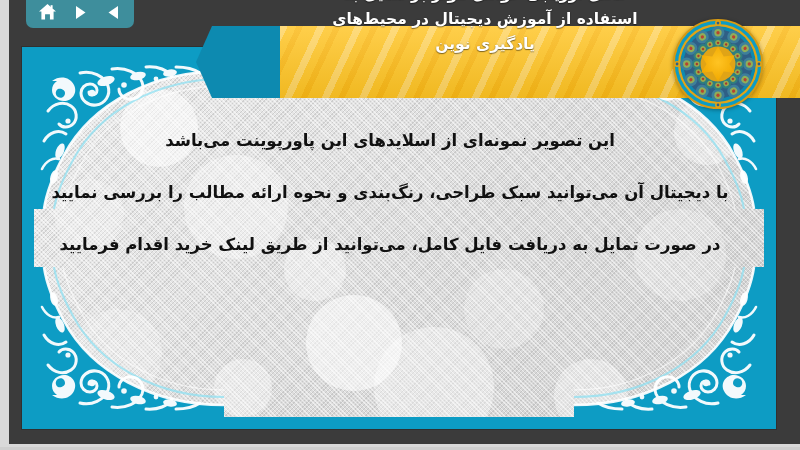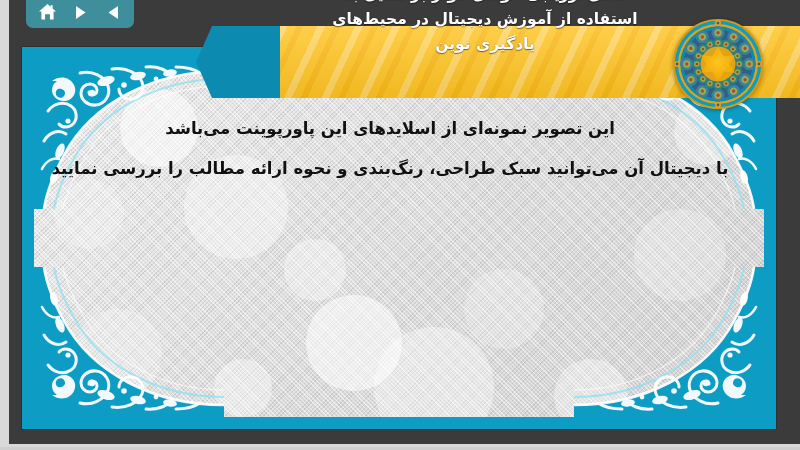--- a/index.html
+++ b/index.html
@@ -110,21 +110,21 @@
   .c-br{right:0;bottom:0;transform:scale(-1,-1);}
 
   
   #body-text{
     position:absolute;left:0;right:18px;top:48px;
     text-align:center;direction:rtl;
     color:#111111;
     font-size:16.5px;line-height:36px;font-weight:700;
     z-index:6;
   }
-  #body-text p{margin:4px;padding:0;}
+  #body-text p{margin:16px;padding:0;}
 </style>
 </head>
 <body>
 
 <div id="stage">
 
   <div class="gutter-left"></div>
 
   <div id="frame">
     <div id="frame-inner">
@@ -250,20 +250,21 @@
             <ellipse cx="136" cy="14" rx="7" ry="3.6" transform="rotate(-10 136 14)"></ellipse>
             <ellipse cx="26" cy="92" rx="4" ry="8" transform="rotate(22 26 92)"></ellipse>
             <ellipse cx="20" cy="118" rx="3.6" ry="7" transform="rotate(16 20 118)"></ellipse>
           </g>
         </svg>
       </div>
 
       <div id="body-text">
         <p>این تصویر نمونه‌ای از اسلایدهای این پاورپوینت می‌باشد</p>
         <p>با دیجیتال آن می‌توانید سبک طراحی، رنگ‌بندی و نحوه ارائه مطالب را بررسی نمایید</p>
+        <p>در صورت تمایل به دریافت فایل کامل، می‌توانید از طریق لینک خرید اقدام فرمایید</p>
       </div>
 
     </div>
   </div>
 
   <div id="banner">
     <div class="banner-arrow"></div>
     <div class="banner-body"></div>
   </div>
 

